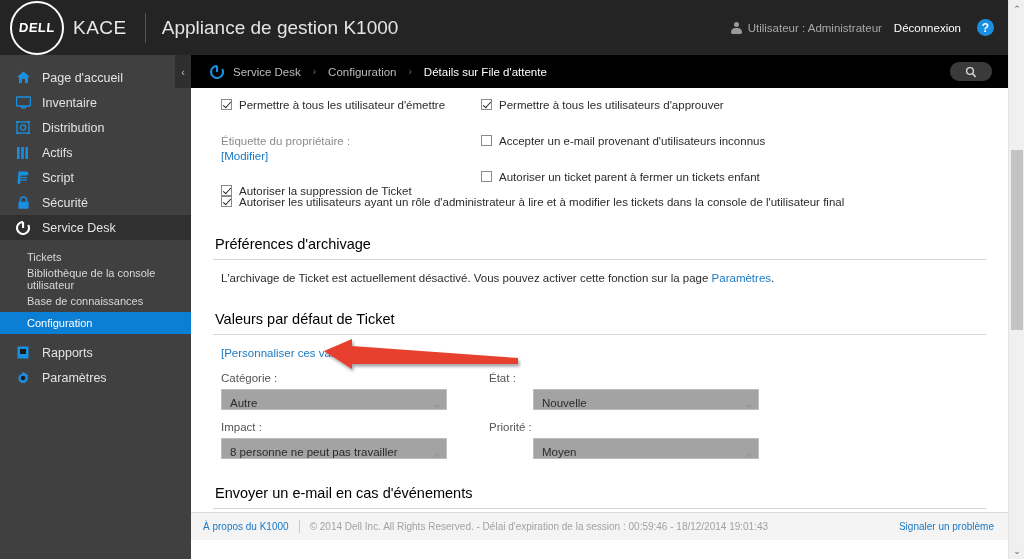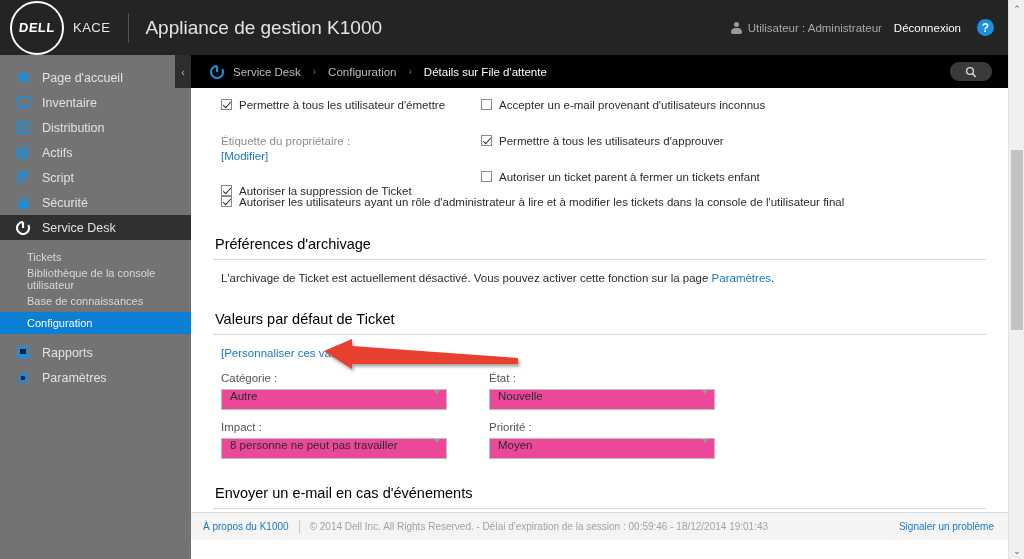--- a/index.html
+++ b/index.html
@@ -42,21 +42,21 @@
   }
   .dell-logo .dell-slash {
     position: absolute;
     left: 17px; top: 8px;
     width: 2px; height: 36px;
     background: #242424;
     transform: rotate(28deg);
   }
   .kace-text {
     color: #e8e8e8;
-    font-size: 13px;
+    font-size: 19px;
     margin-left: 9px;
     letter-spacing: 0.5px;
   }
   .top-divider {
     width: 1px; height: 30px;
     background: #555;
     margin: 0 16px 0 18px;
   }
   .app-title {
     color: #e4e4e4;
@@ -88,21 +88,21 @@
     width: 17px; height: 17px; border-radius: 50%;
     background: #1a8fe0;
     color: #fff; font-size: 12px; font-weight: bold;
     display:flex; align-items:center; justify-content:center;
   }
 
   
   .sidebar {
     position: absolute; left: 0; top: 55px;
     width: 191px; height: 504px;
-    background: #737373;
+    background: #404040;
     overflow: hidden;
   }
   .nav-item {
     display: flex; align-items: center;
     height: 25px;
     padding-left: 14px;
     color: #e3e3e3;
     font-size: 12.5px;
     cursor: pointer;
   }
@@ -235,29 +235,29 @@
   
   .dv-grid { display: flex; margin-top: 12px; }
   .dv-col { width: 240px; flex: 0 0 240px; }
   .dv-col.right { margin-left: 28px; }
   .field-label {
     font-size: 11.5px; color: #555; margin-bottom: 5px; display:block;
   }
   .select {
     width: 226px; height: 21px;
     border: 1px solid #bdbdbd;
-    background: #ec4899;
-    display: flex; align-items: flex-start;
+    background: #a3a3a3;
+    display: flex; align-items: flex-end;
     padding: 0 6px 0 8px;
     font-size: 11.5px;
     color: #2b2b2b;
     cursor: pointer;
     position: relative;
   }
-  .dv-col.right .select { width: 226px; }
+  .dv-col.right .select { width: 226px; margin-left: 44px; }
   .select .sv { flex: 1; white-space: nowrap; overflow: hidden; }
   .caret {
     width: 0; height: 0;
     border-left: 3.5px solid transparent;
     border-right: 3.5px solid transparent;
     border-top: 4px solid #9a9a9a;
     margin-left: 6px;
   }
   .field-gap { height: 11px; }
 
@@ -491,27 +491,27 @@
           <div class="chkrow">
             <span class="cbox checked"></span>
             <span class="chk-label">Autoriser la suppression de Ticket</span>
           </div>
 
         </div>
 
         <div class="col-r">
 
           <div class="chkrow">
+            <span class="cbox checked"></span>
+            <span class="chk-label">Permettre à tous les utilisateurs d'approuver</span>
+          </div>
+
+          <div class="chkrow">
             <span class="cbox"></span>
             <span class="chk-label">Accepter un e-mail provenant d'utilisateurs inconnus</span>
-          </div>
-
-          <div class="chkrow">
-            <span class="cbox checked"></span>
-            <span class="chk-label">Permettre à tous les utilisateurs d'approuver</span>
           </div>
 
           <div class="chkrow">
             <span class="cbox"></span>
             <span class="chk-label">Autoriser un ticket parent à fermer un tickets enfant</span>
           </div>
 
         </div>
       </div>
 

